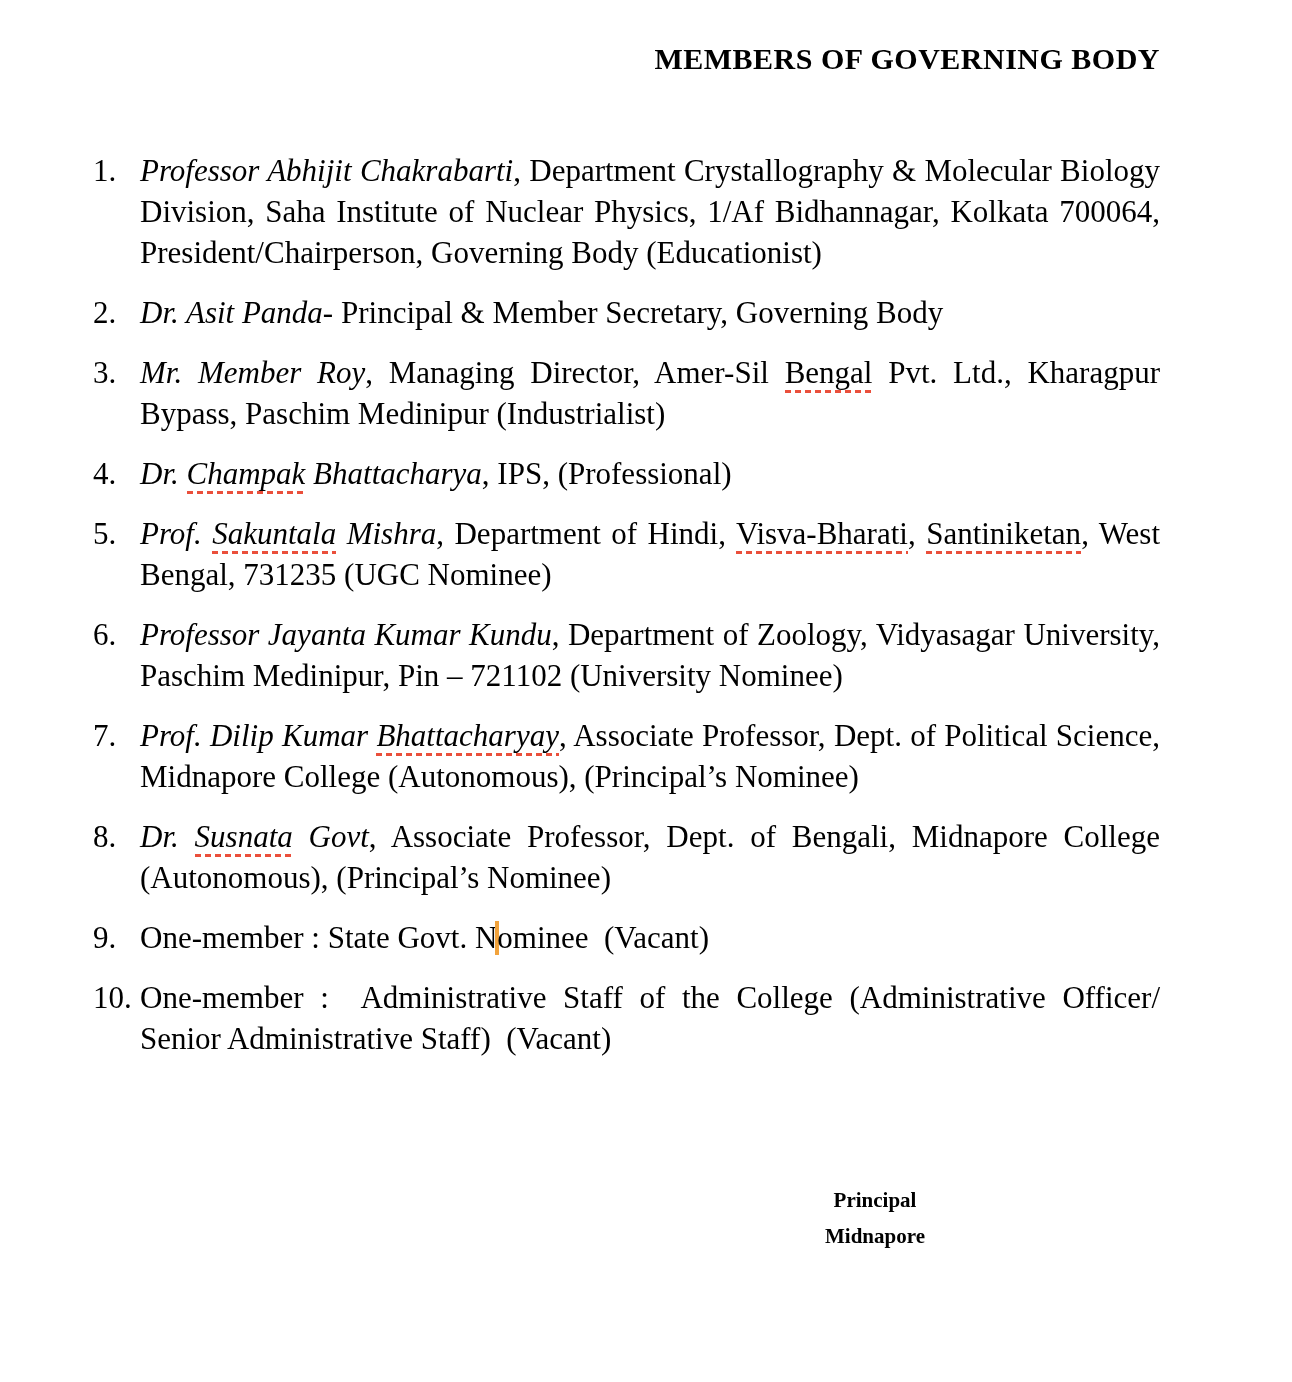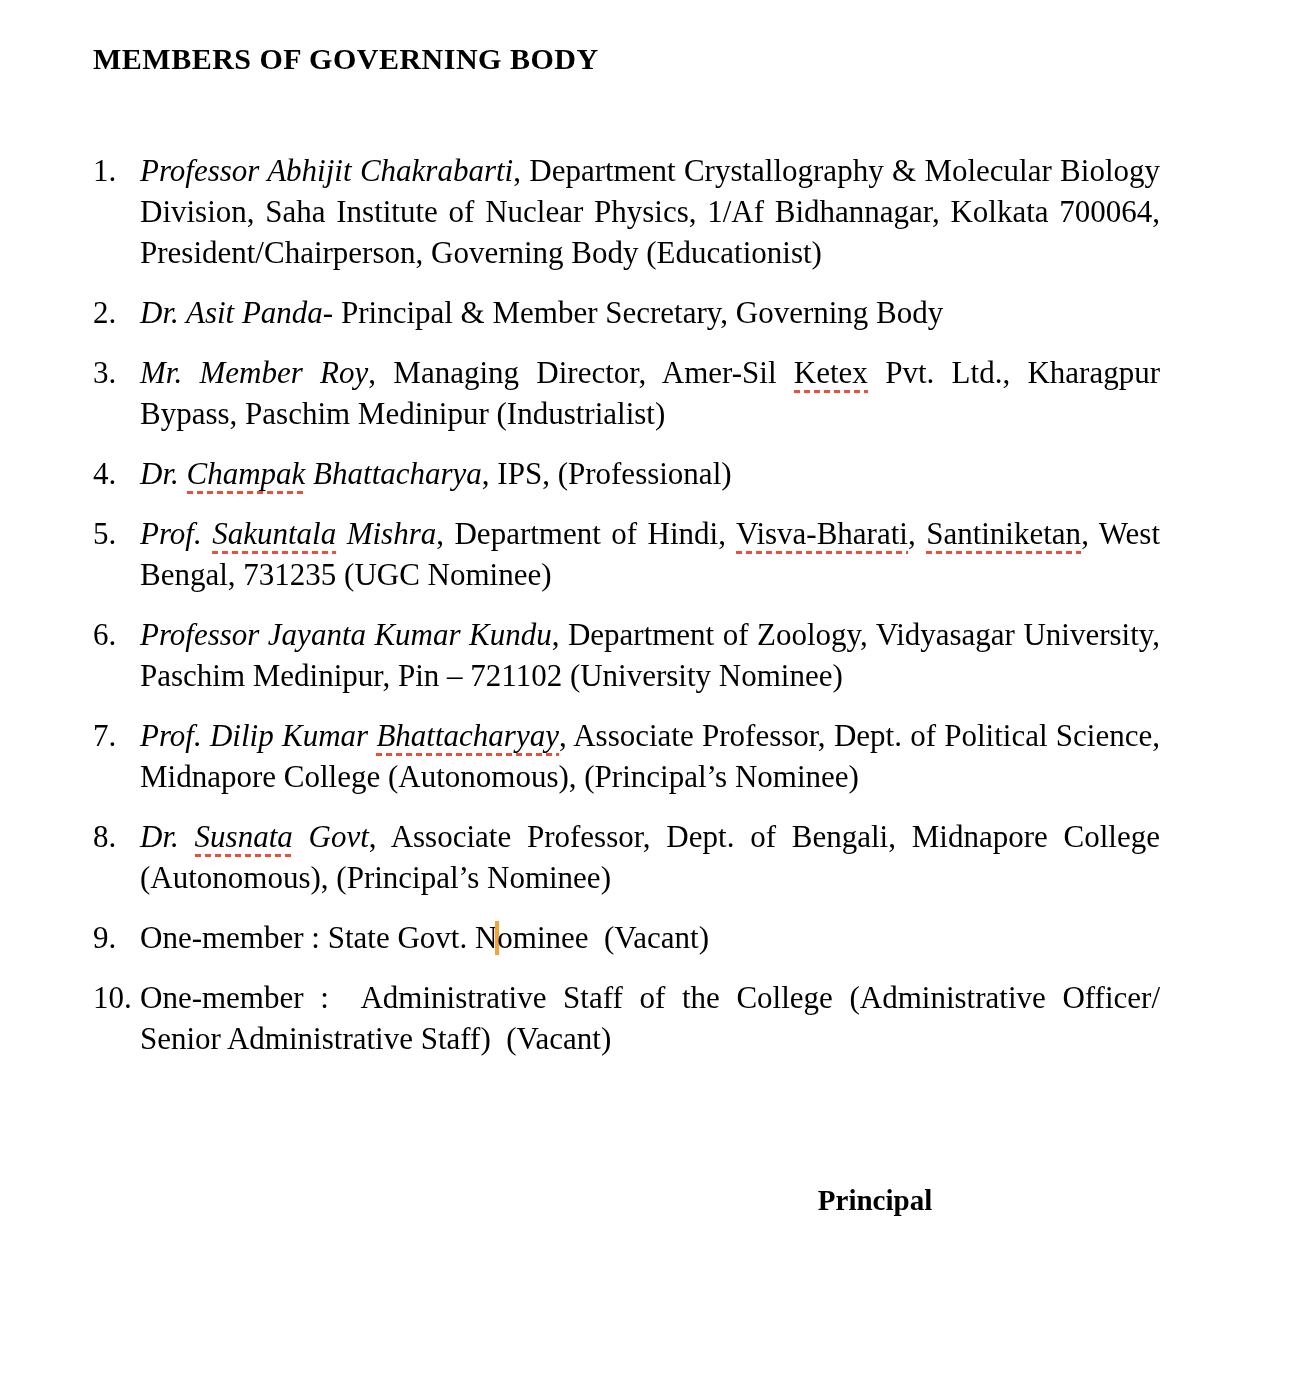--- a/index.html
+++ b/index.html
@@ -16,21 +16,21 @@
     color:var(--text-color);
     font-family:"Liberation Serif","DejaVu Serif",serif;
     overflow:hidden;
   }
   .page{
     width:1292px;height:1382px;
     padding:42px 132px 0 93px;
   }
   .title{
     margin:0 0 74px 0;
-    text-align:left;
+    text-align:right;
     font-size:30px;
     font-weight:bold;
     letter-spacing:.5px;
   }
   .members{margin:0;padding:0;}
   .item{
     display:flex;
     align-items:flex-start;
     margin-bottom:19px;
     font-size:31px;
@@ -58,21 +58,21 @@
     display:inline-block;
     width:4px;height:34px;
     background:var(--caret-color);
     vertical-align:-7px;
     margin:0 -2px;
   }
   .signature{
     margin:123px 25px 0 auto;
     width:520px;
     text-align:center;
-    font-size:29px;
+    font-size:21px;
     font-weight:bold;
     line-height:36px;
   }
 </style>
 </head>
 <body>
 
 <div class="page">
   <h1 class="title">MEMBERS OF GOVERNING BODY</h1>
 
@@ -80,21 +80,21 @@
       <div class="item">
         <div class="num">1.</div>
         <div class="txt"><span class="s-name">Professor Abhijit Chakrabarti</span><span class="s-reg">, Department Crystallography &amp; Molecular Biology Division, Saha Institute of Nuclear Physics, 1/Af Bidhannagar, Kolkata 700064, </span><span class="s-bold">President/Chairperson, Governing Body (Educationist)</span></div>
       </div>
       <div class="item">
         <div class="num">2.</div>
         <div class="txt"><span class="s-name">Dr. Asit Panda-</span><span class="s-reg"> Principal &amp; Member Secretary, Governing Body</span></div>
       </div>
       <div class="item">
         <div class="num">3.</div>
-        <div class="txt"><span class="s-name">Mr. Member Roy</span><span class="s-reg">, Managing Director, Amer-Sil </span><span class="s-reg spell">Ketex</span><span class="s-reg"> Pvt. Ltd., Kharagpur Bypass, Paschim Medinipur </span><span class="s-bold">(Industrialist)</span></div>
+        <div class="txt"><span class="s-name">Mr. Member Roy</span><span class="s-reg">, Managing Director, Amer-Sil </span><span class="s-reg spell">Bengal</span><span class="s-reg"> Pvt. Ltd., Kharagpur Bypass, Paschim Medinipur </span><span class="s-bold">(Industrialist)</span></div>
       </div>
       <div class="item">
         <div class="num">4.</div>
         <div class="txt"><span class="s-name">Dr. </span><span class="s-name spell">Champak</span><span class="s-name"> Bhattacharya</span><span class="s-reg">, IPS, </span><span class="s-bold">(Professional)</span></div>
       </div>
       <div class="item">
         <div class="num">5.</div>
         <div class="txt"><span class="s-name">Prof. </span><span class="s-name spell">Sakuntala</span><span class="s-name"> Mishra</span><span class="s-reg">, Department of Hindi, </span><span class="s-reg spell">Visva-Bharati</span><span class="s-reg">, </span><span class="s-reg spell">Santiniketan</span><span class="s-reg">, West Bengal, 731235 </span><span class="s-bold">(UGC Nominee)</span></div>
       </div>
       <div class="item">
@@ -114,14 +114,15 @@
         <div class="txt"><span class="s-reg">One-member : State Govt. N</span><span class="caret"></span><span class="s-reg">ominee&nbsp; (Vacant)</span></div>
       </div>
       <div class="item">
         <div class="num">10.</div>
         <div class="txt"><span class="s-reg">One-member :&nbsp; Administrative Staff of the College (Administrative Officer/ Senior Administrative Staff)&nbsp; (Vacant)</span></div>
       </div>
     </div>
 
   <div class="signature">
     <div>Principal</div>
+    <div>Midnapore</div>
   </div>
 </div>
 
 </body></html>

